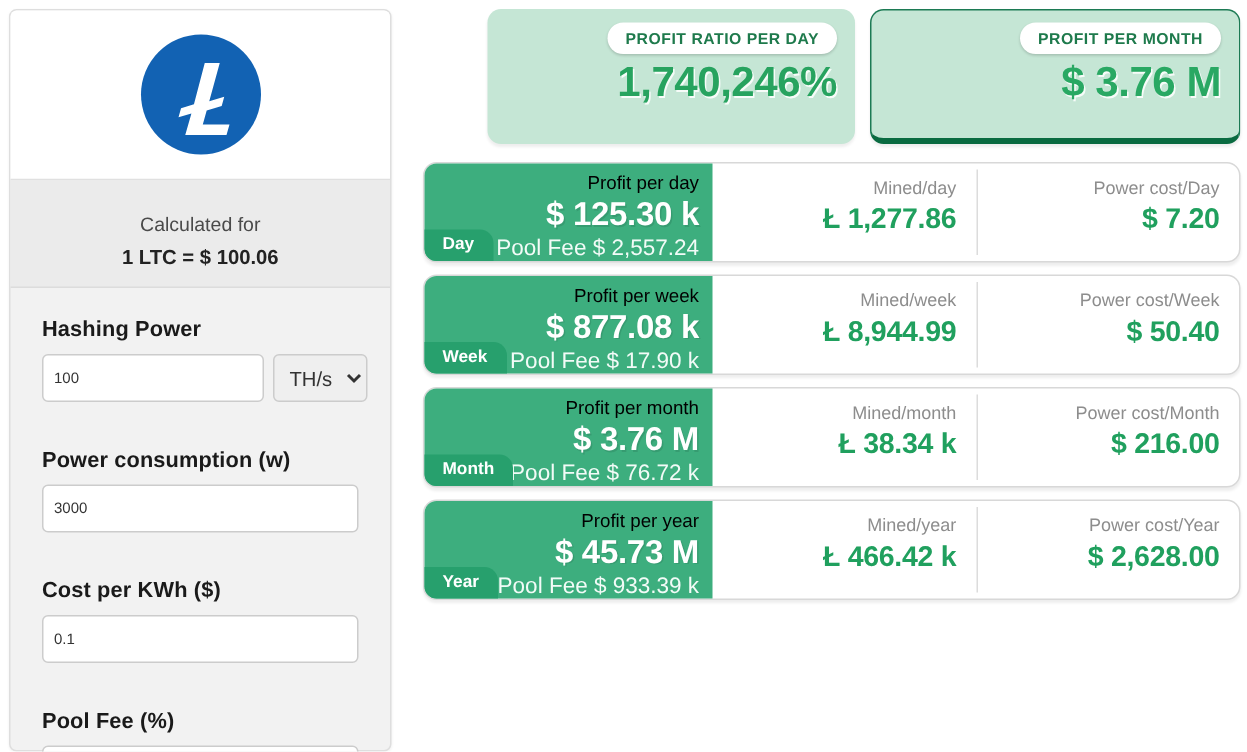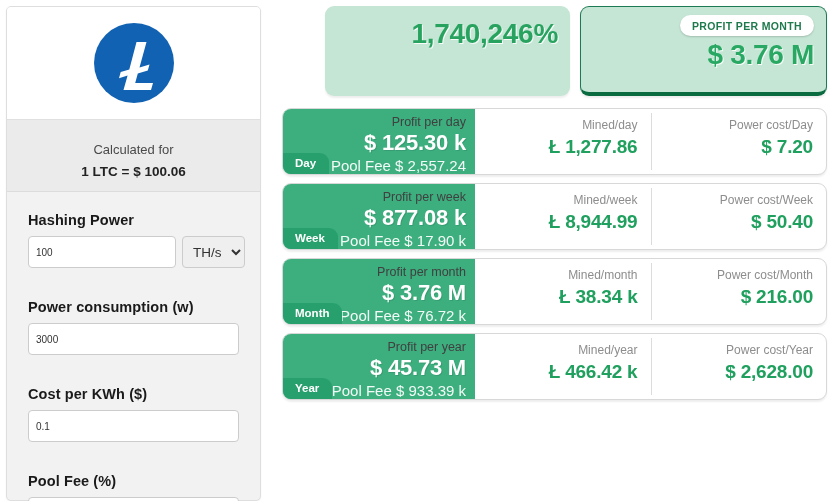--- a/index.html
+++ b/index.html
@@ -214,21 +214,21 @@
     color: #ffffff;
     font-size: 11.5px;
     font-weight: bold;
     padding: 4px 13px 4px 12px;
     border-radius: 0 9px 0 8px;
     line-height: 1.15;
   }
 
   .period-title {
     font-size: 12.5px;
-    color: #404040;
+    color: #000000;
     line-height: 1.2;
     margin-bottom: 1px;
   }
 
   .period-amount {
     font-size: 22px;
     font-weight: bold;
     color: #ffffff;
     line-height: 1.12;
     letter-spacing: -0.2px;
@@ -324,20 +324,23 @@
       </div>
 
     </div>
   </div>
 
   <div class="main">
 
     <div class="summary-row">
 
       <div class="summary-card">
+        <div class="summary-row-inner">
+          <span class="summary-pill">PROFIT RATIO PER DAY</span>
+        </div>
         <div class="summary-value">1,740,246%</div>
       </div>
 
       <div class="summary-card selected">
         <div class="summary-row-inner">
           <span class="summary-pill">PROFIT PER MONTH</span>
         </div>
         <div class="summary-value">$ 3.76 M</div>
       </div>
 

